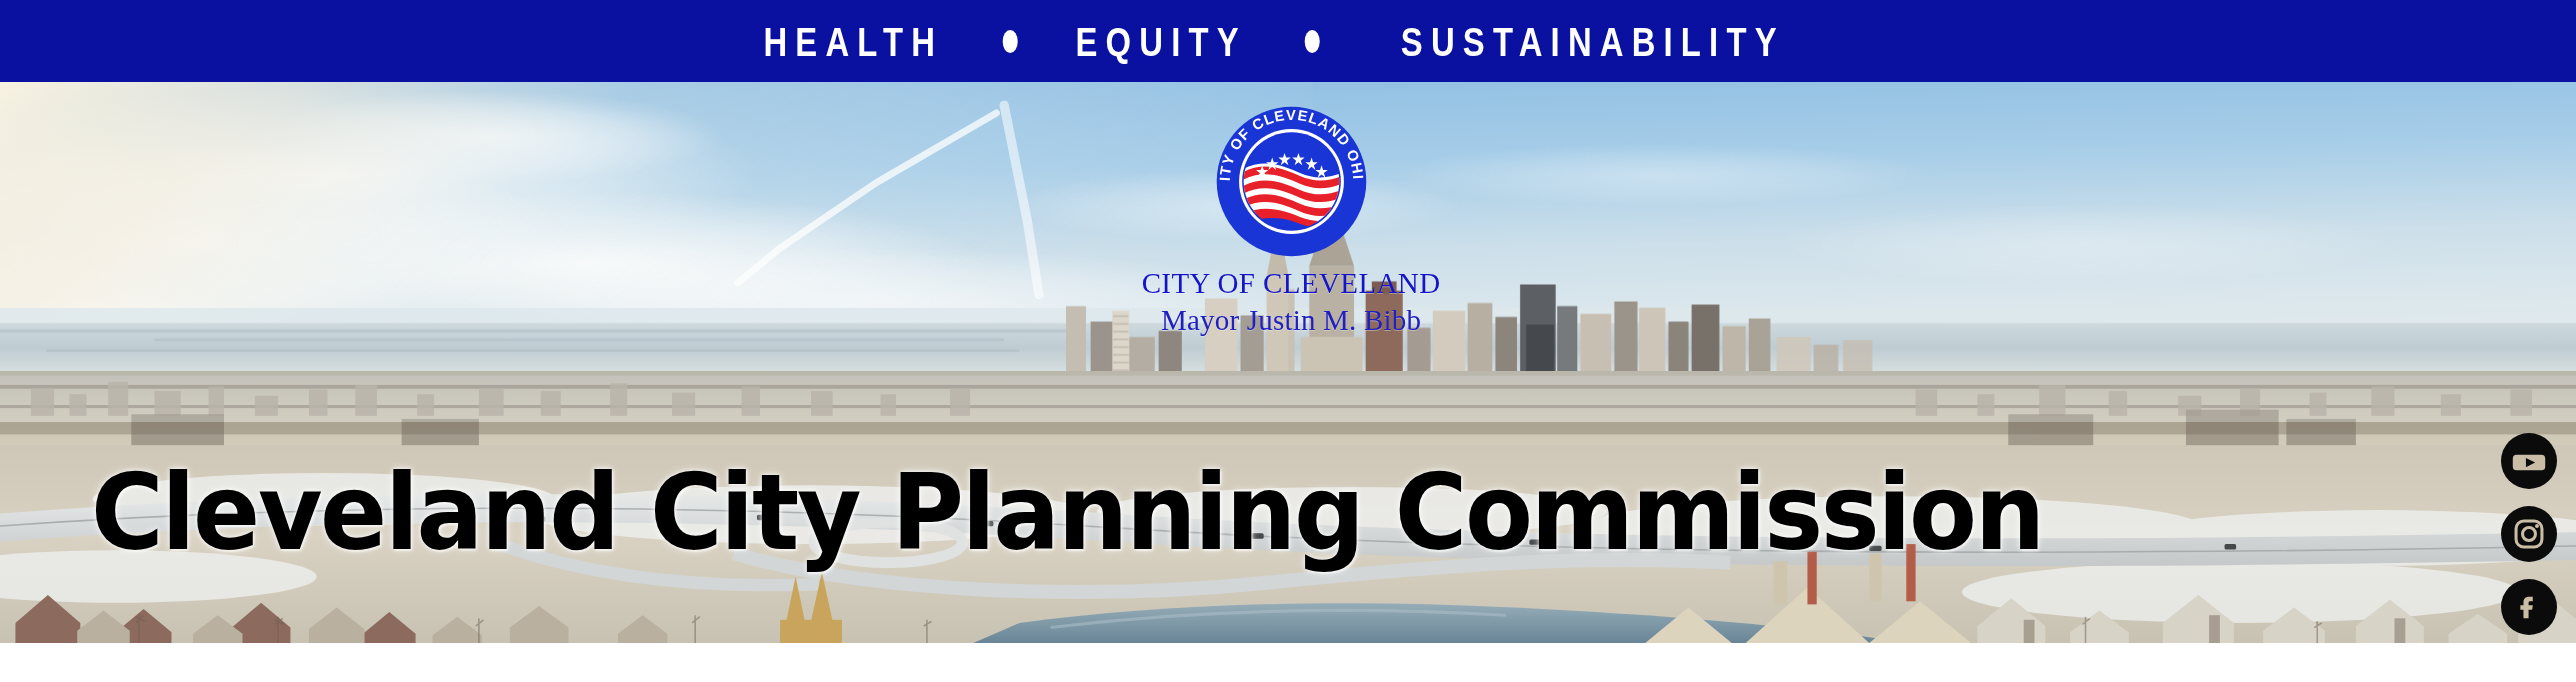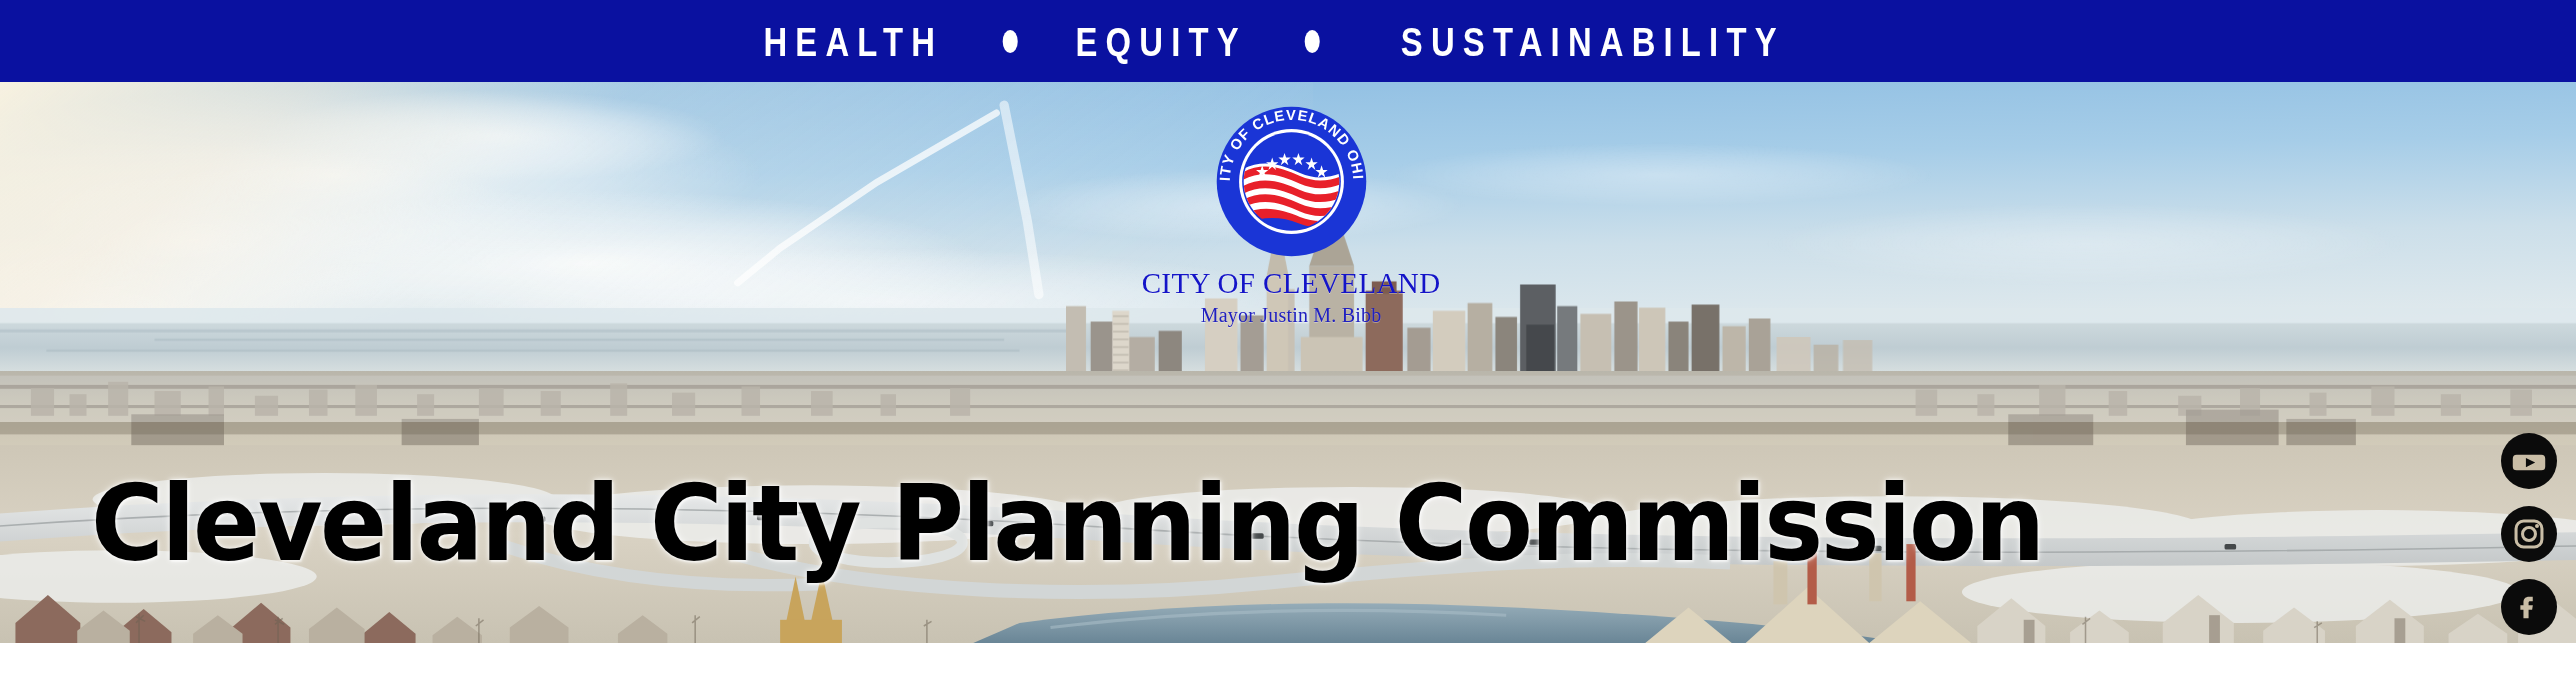--- a/index.html
+++ b/index.html
@@ -54,28 +54,28 @@
   .city-name{
     margin-top:3.1px;margin-left:6.2px;
     font-family:"Liberation Serif","DejaVu Serif",serif;
     font-weight:normal;font-size:29px;letter-spacing:0.4px;
     color:#1414c8;white-space:nowrap;
     text-shadow:0 0.8px 0 rgba(255,255,255,.35);
   }
   .mayor-name{
     margin-top:3.9px;margin-left:6.2px;
     font-family:"Liberation Serif","DejaVu Serif",serif;
-    font-weight:normal;font-size:20px;letter-spacing:0.2px;
+    font-weight:normal;font-size:29px;letter-spacing:0.2px;
     color:#2020c0;white-space:nowrap;
     text-shadow:0 0.8px 0 rgba(255,255,255,.35);
   }
 
   
   .headline{
-    position:absolute;left:0;top:471px;width:2134px;
+    position:absolute;left:0;top:460px;width:2134px;
     text-align:center;pointer-events:none;
   }
   .headline-text{
     display:inline-block;
     font-family:"DejaVu Sans","Liberation Sans",sans-serif;
     font-weight:bold;
     font-size:99px;
     line-height:1;
     letter-spacing:-2.3px;
     color:#000000;

